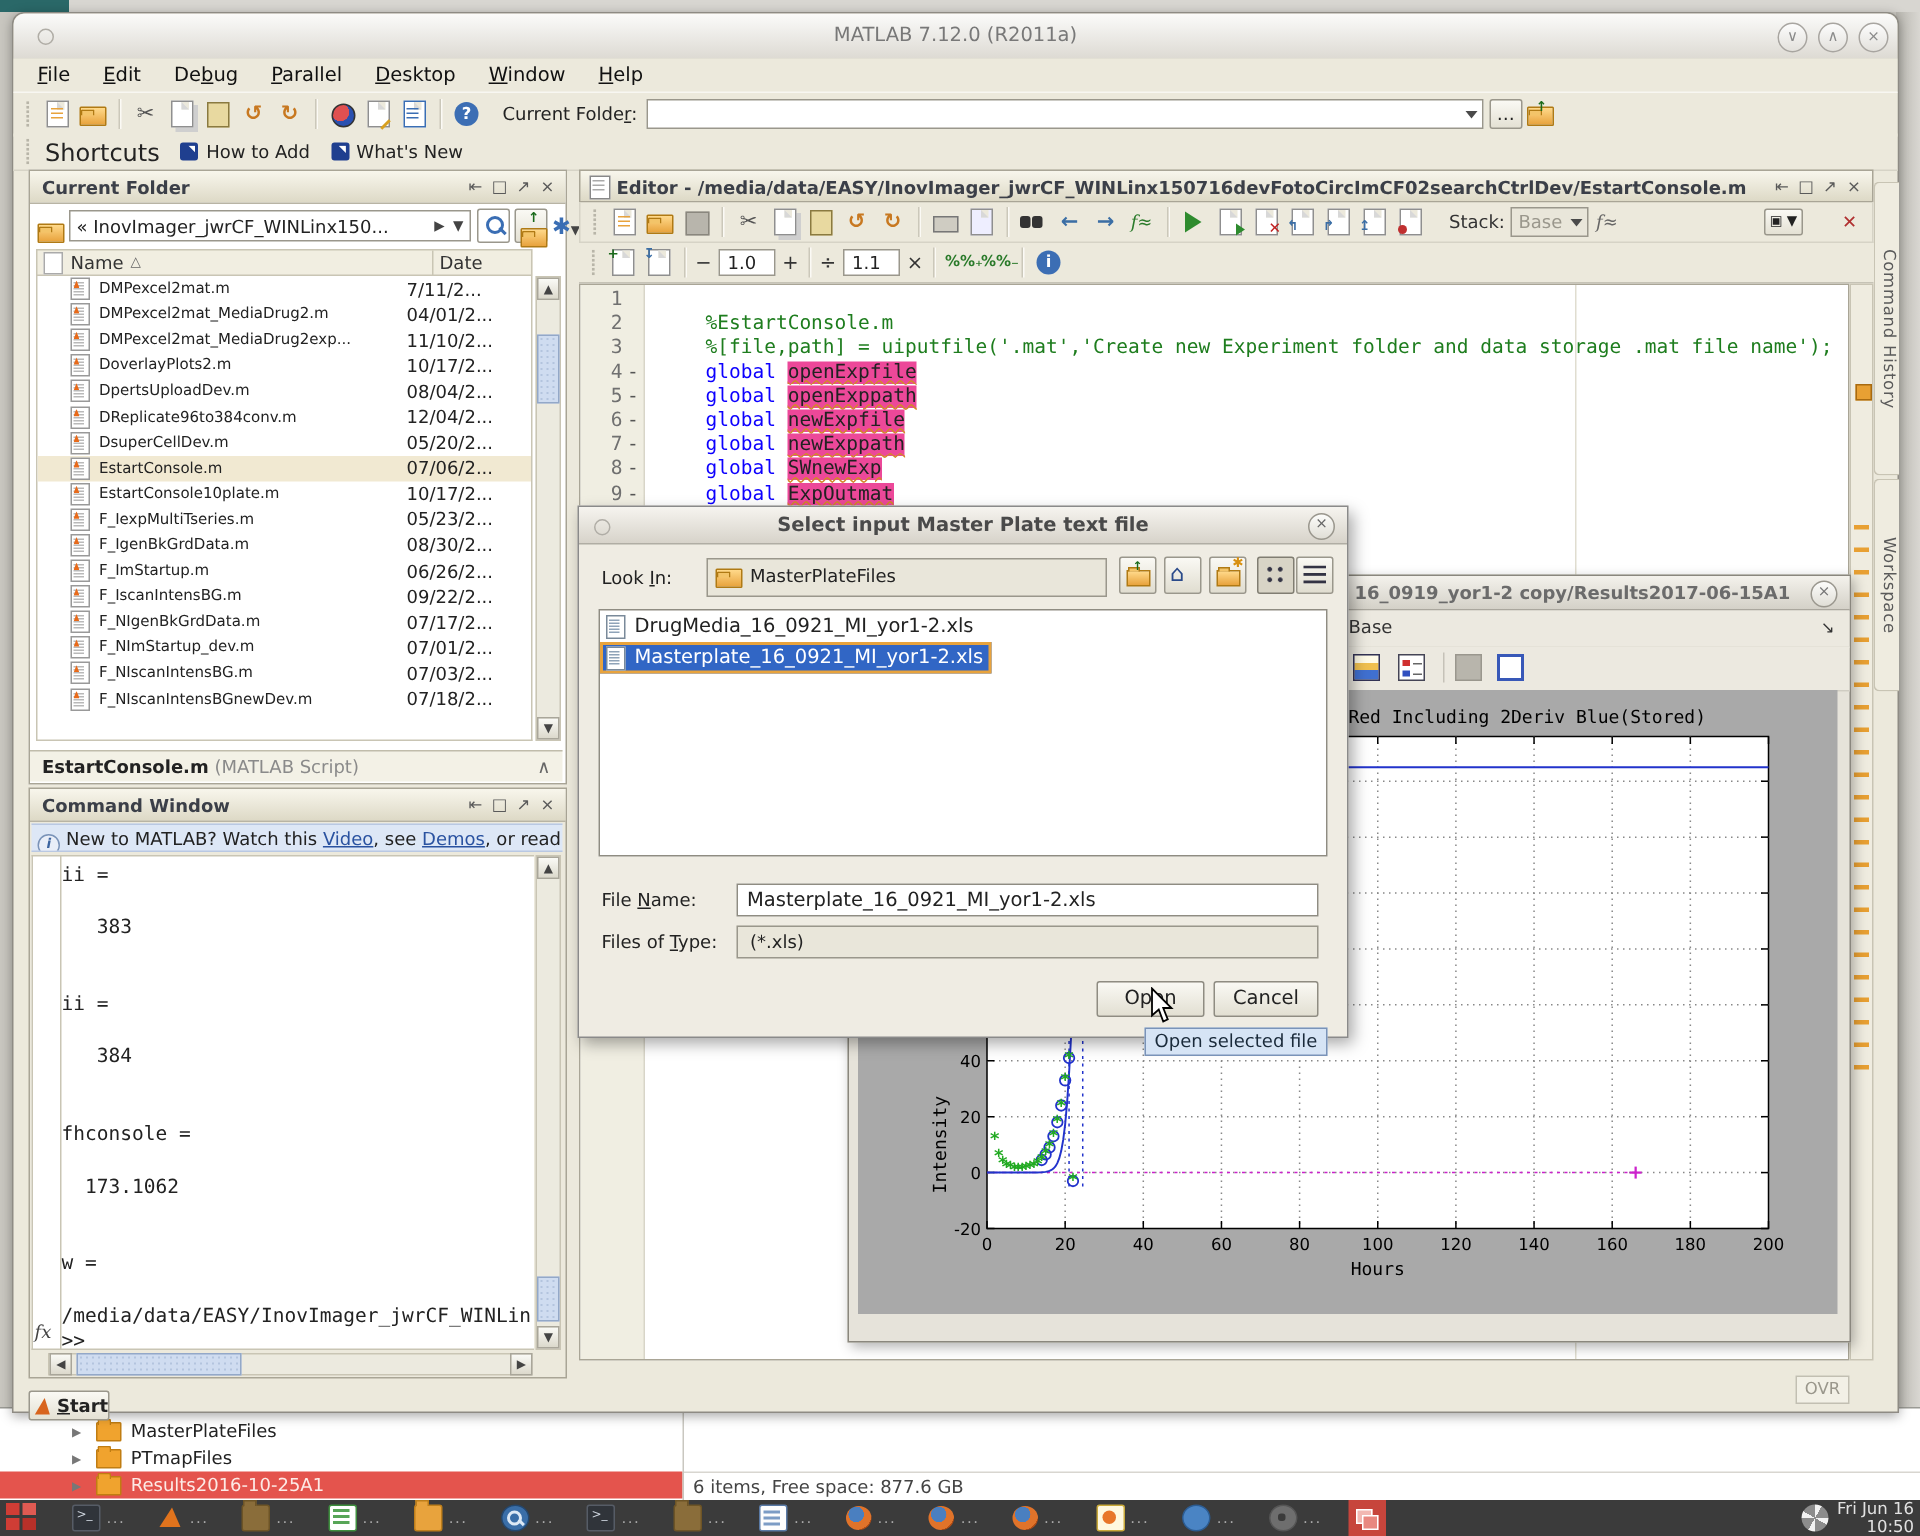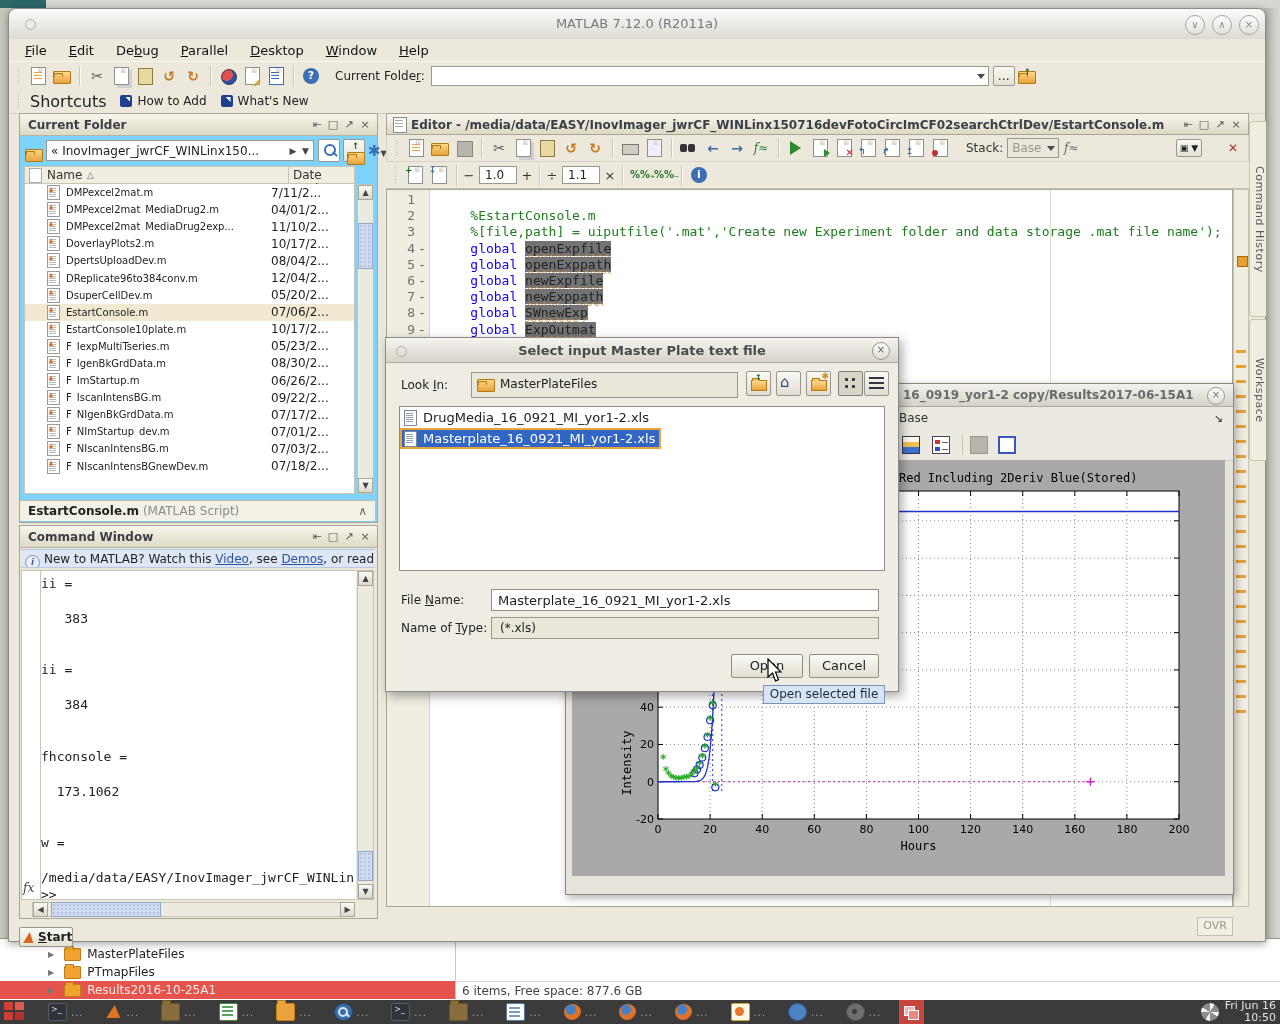--- a/index.html
+++ b/index.html
@@ -89,21 +89,21 @@
   .btn3d{background:linear-gradient(#faf9f4,#e4e1d4);border:1px solid #9a978c;border-radius:2px;box-sizing:border-box;}
   
   #mw-short{position:absolute;left:0;top:80px;width:100%;height:24px;display:flex;align-items:center;background:#ece9dc;border-bottom:1px solid #d6d3c6;}
   .sq-ico{width:12px;height:12px;background:#1f3f8f;border-radius:2px;position:relative;margin:0 5px 0 14px;}
   .sq-ico::before{content:"";position:absolute;right:2px;top:2px;width:5px;height:5px;background:#fff;clip-path:polygon(0 0,100% 0,100% 100%);}
   .phead{position:absolute;left:0;top:0;width:100%;height:22px;background:linear-gradient(#f8f6ec,#ddd9c6);border-bottom:1px solid #b8b4a4;box-sizing:border-box;}
   .phead .t{position:absolute;left:8px;top:4px;font-weight:bold;color:#3b3f48;font-size:12px;}
   .picos{position:absolute;right:4px;top:3px;display:flex;}
   .picos span{width:16px;text-align:center;color:#5a5a5a;font-size:11px;line-height:16px;}
   
-  #cf{left:10px;top:104px;width:357px;height:408px;background:#7dd3fc;border:1px solid #a9a596;}
+  #cf{left:10px;top:104px;width:357px;height:408px;background:#ffffff;border:1px solid #a9a596;}
   #cf-addr{position:absolute;left:4px;top:25px;width:349px;height:24px;}
   #cf-bread{position:absolute;left:22px;top:1px;width:268px;height:21px;background:#fff;border:1px solid #9a978c;font-size:12px;line-height:20px;padding-left:4px;box-sizing:border-box;color:#222;}
   #cf-bread .r{position:absolute;right:4px;top:0;font-size:9px;color:#444;}
   #cf-head{position:absolute;left:4px;top:52px;width:331px;height:18px;background:#f1eee1;border:1px solid #c9c5b4;box-sizing:border-box;font-size:12px;color:#333;}
   #cf-rows{position:absolute;left:4px;top:70px;width:331px;height:310px;background:#fff;border:1px solid #c9c5b4;border-top:none;overflow:hidden;box-sizing:border-box;}
   .cfrow{position:relative;height:17.1px;display:flex;align-items:center;white-space:nowrap;}
   .cfrow.sel{background:#f1e9d2;}
   .mfi{width:11px;height:13px;background:#fff;border:1px solid #999;position:relative;margin:0 6px 0 22px;flex:none;}
   .mfi::before{content:"";position:absolute;left:1px;top:2px;width:7px;height:1px;background:#b9b9b9;box-shadow:0 2px 0 #b9b9b9,0 4px 0 #b9b9b9,0 6px 0 #b9b9b9,0 8px 0 #b9b9b9;}
   .mfi::after{content:"";position:absolute;left:1px;top:1px;width:4px;height:5px;background:#e86a1a;clip-path:polygon(50% 0,100% 100%,0 100%);}
@@ -134,21 +134,21 @@
   #ed-tb2{left:377px;top:153px;width:863px;height:27px;background:#ece9dc;border-bottom:1px solid #c6c3b6;display:flex;align-items:center;box-sizing:border-box;}
   .numbox{width:38px;height:18px;background:#fff;border:1px solid #9a978c;font-size:12px;line-height:17px;padding-left:5px;box-sizing:border-box;margin:0 3px;}
   #ed-code{left:377px;top:180px;width:847px;height:718px;background:#fff;border:1px solid #a9a596;box-sizing:border-box;overflow:hidden;}
   #ed-gutter{position:absolute;left:0;top:0;width:42px;height:100%;background:#f0eee2;border-right:1px solid #d8d5c8;}
   .cl{position:relative;height:16.2px;font-family:"DejaVu Sans Mono","Liberation Mono",monospace;font-size:13px;white-space:pre;}
   .cl .num{position:absolute;left:0;width:28px;text-align:right;color:#707070;}
   .cl .dash{position:absolute;left:31px;color:#555;}
   .cl .src{position:absolute;left:52px;}
   .c-cm{color:#1e7d1e;}
   .c-kw{color:#0d00ff;}
-  .c-gv{background:#737373;text-decoration:underline wavy #d4862a;text-decoration-thickness:1px;}
+  .c-gv{background:#ec4899;text-decoration:underline wavy #d4862a;text-decoration-thickness:1px;}
   #ed-ruler{position:absolute;left:663px;top:0;width:1px;height:100%;background:#e0ddd0;}
   #ed-strip{left:1224px;top:180px;width:16px;height:718px;background:#efece0;border:1px solid #c8c4b4;box-sizing:border-box;}
   #ed-warnbox{position:absolute;left:3px;top:66px;width:9px;height:9px;background:#e8a033;border:1px solid #a86a10;}
   .wdash{position:absolute;left:2px;width:10px;height:3px;background:#e8a033;}
   #ovr{left:1188px;top:908px;width:34px;height:17px;border:1px solid #c2bfb2;color:#9a978c;font-size:11px;text-align:center;line-height:16px;background:#f2f0e6;}
   
   .vtab{position:absolute;left:1240px;width:17px;background:#efece0;border:1px solid #c8c4b4;border-right:none;border-radius:4px 0 0 4px;writing-mode:vertical-rl;font-size:11px;color:#5a5a5a;text-align:center;letter-spacing:.5px;box-sizing:border-box;}
   
   #fig{left:565px;top:383px;width:667px;height:510px;background:#e6e3da;border:1px solid #8a877e;box-shadow:2px 3px 8px rgba(0,0,0,.3);z-index:20;}
   #fig-title{position:absolute;left:0;top:0;width:100%;height:23px;background:linear-gradient(#f4f2ec,#d4d1c8);border-bottom:1px solid #aaa79e;box-sizing:border-box;}
@@ -893,21 +893,21 @@
           <span class="ic"></span>
           <span>DrugMedia_16_0921_MI_yor1-2.xls</span>
         </div>
         <div class="dfrow sel">
           <span class="ic"></span>
           <span>Masterplate_16_0921_MI_yor1-2.xls</span>
         </div>
       </div>
     <span class="dlg-label" style="left:15px;top:255px;"><span>File </span><span class="u">N</span><span>ame:</span></span>
     <div id="dlg-fname">Masterplate_16_0921_MI_yor1-2.xls</div>
-    <span class="dlg-label" style="left:15px;top:283px;"><span>Name of </span><span class="u">T</span><span>ype:</span></span>
+    <span class="dlg-label" style="left:15px;top:283px;"><span>Files of </span><span class="u">T</span><span>ype:</span></span>
     <div id="dlg-ftype">
       <span>(*.xls)</span>
       <span class="varr" style="position:absolute;top:9px;right:6px;"></span>
     </div>
     <span class="push" style="left:345px;width:72px;">Open</span>
     <span class="push" style="left:423px;width:70px;">Cancel</span>
   </div>
 
   <div id="tooltip" class="abs">Open selected file</div>
   <svg id="cursor" class="abs" width="20" height="26">

